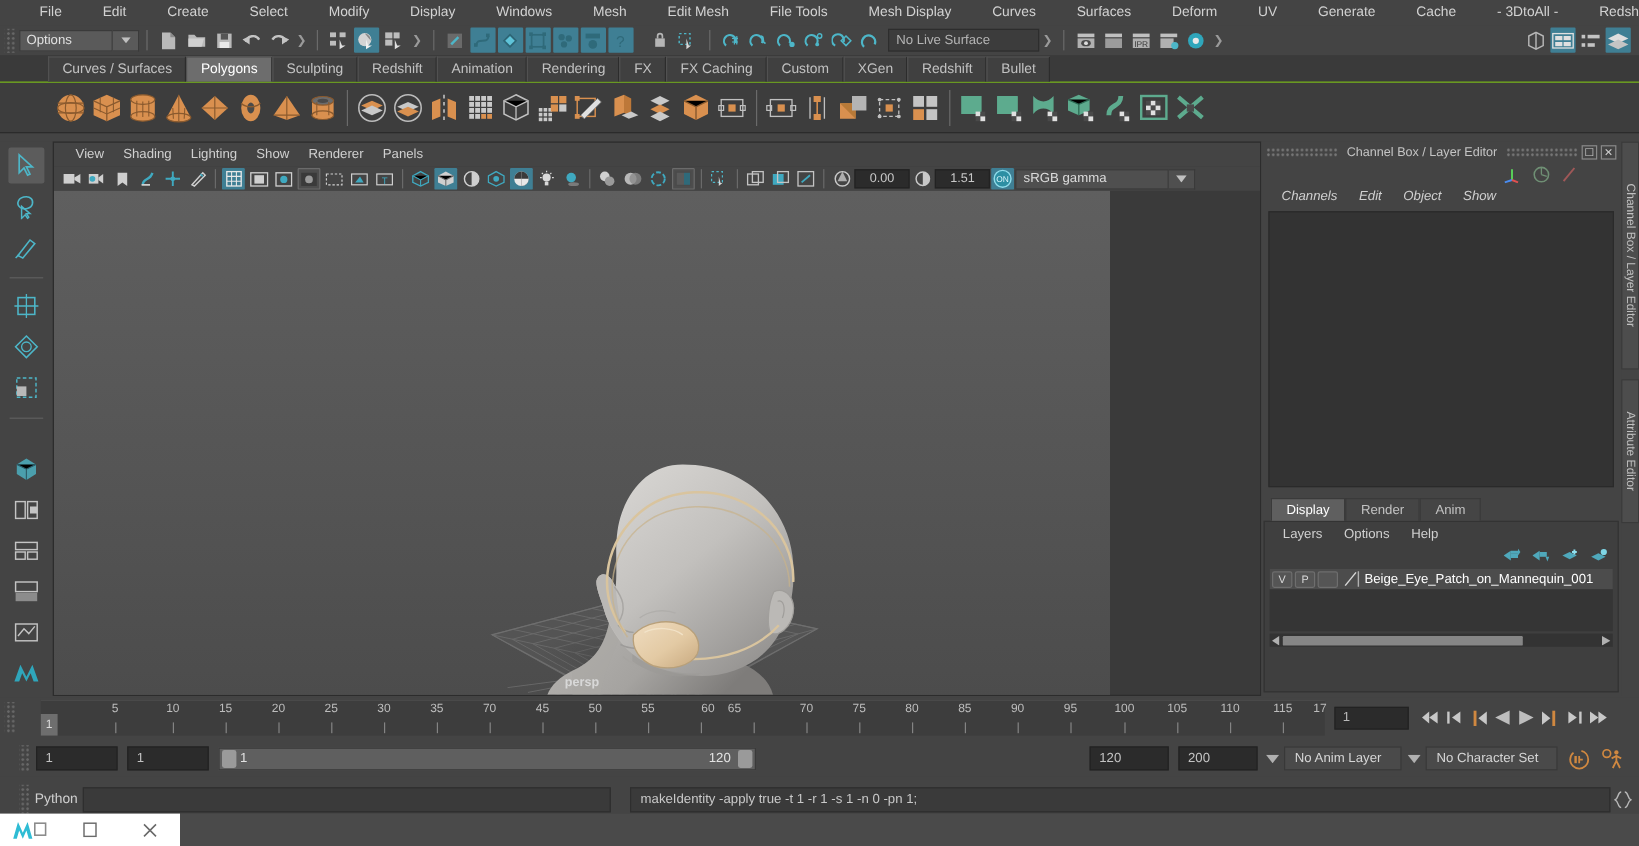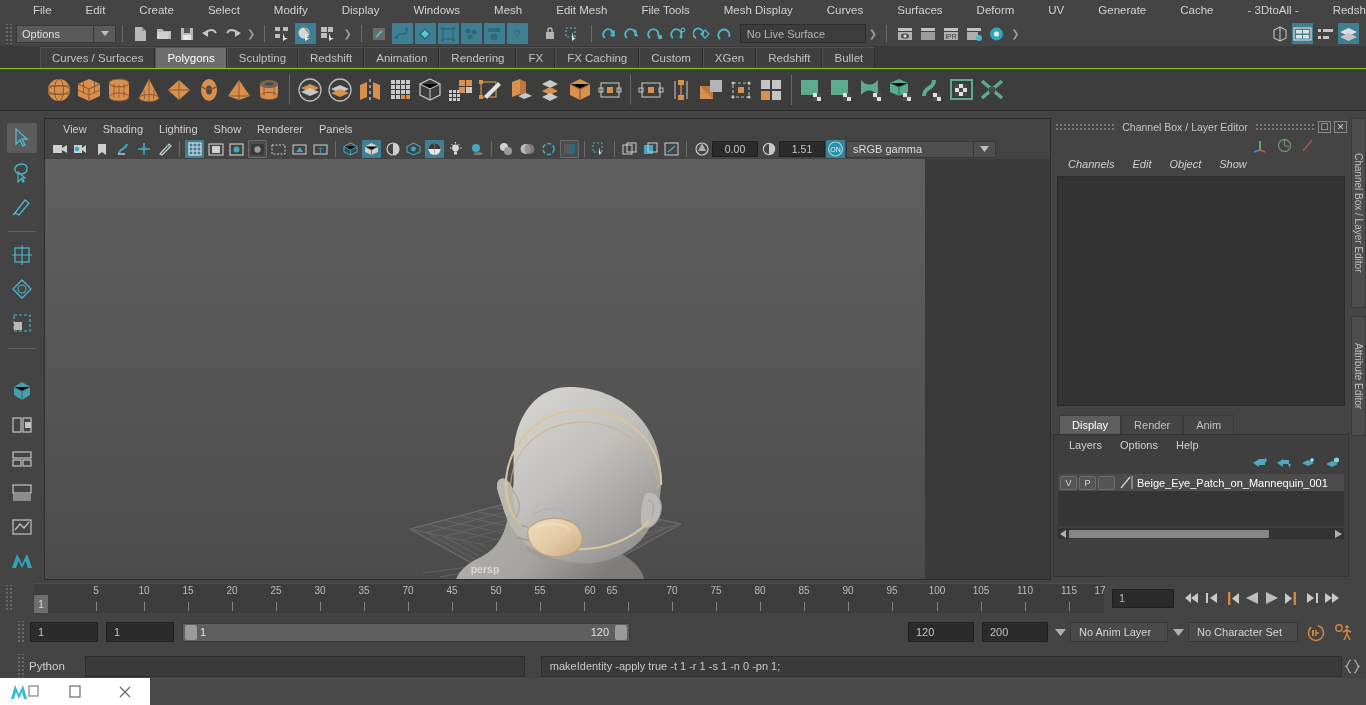--- a/index.html
+++ b/index.html
@@ -203,21 +203,21 @@
     height:20px; background:#4a4a4a; border:1px solid #383838; color:#d6d6d6;
     font-size:11px; display:flex; align-items:center; padding:0 8px;
   }
   .combo-arrow { width:20px; display:flex; align-items:center; justify-content:center; color:#bbb; font-size:9px;}
 
   
   .cmdline {
     position:absolute; left:0; top:650px; width:1366px; height:32px; background:#444444;
     display:flex; align-items:center; padding-left:16px;
   }
-  .cmd-lang { font-size:11.5px; color:#d0d0d0; margin-right:20px; }
+  .cmd-lang { font-size:11.5px; color:#d0d0d0; margin-right:4px; }
   .cmd-input {
     width:440px; height:21px; background:#3a3a3a; border:1px solid #2e2e2e;
   }
   .cmd-output {
     flex:1; height:21px; background:#3a3a3a; border:1px solid #2e2e2e; margin-left:16px; margin-right:24px;
     display:flex; align-items:center; padding-left:8px; font-size:11px; color:#c9c9c9;
   }
   .cmd-brace { position:absolute; right:6px; color:#b0b0b0; font-size:13px; }
 
   

